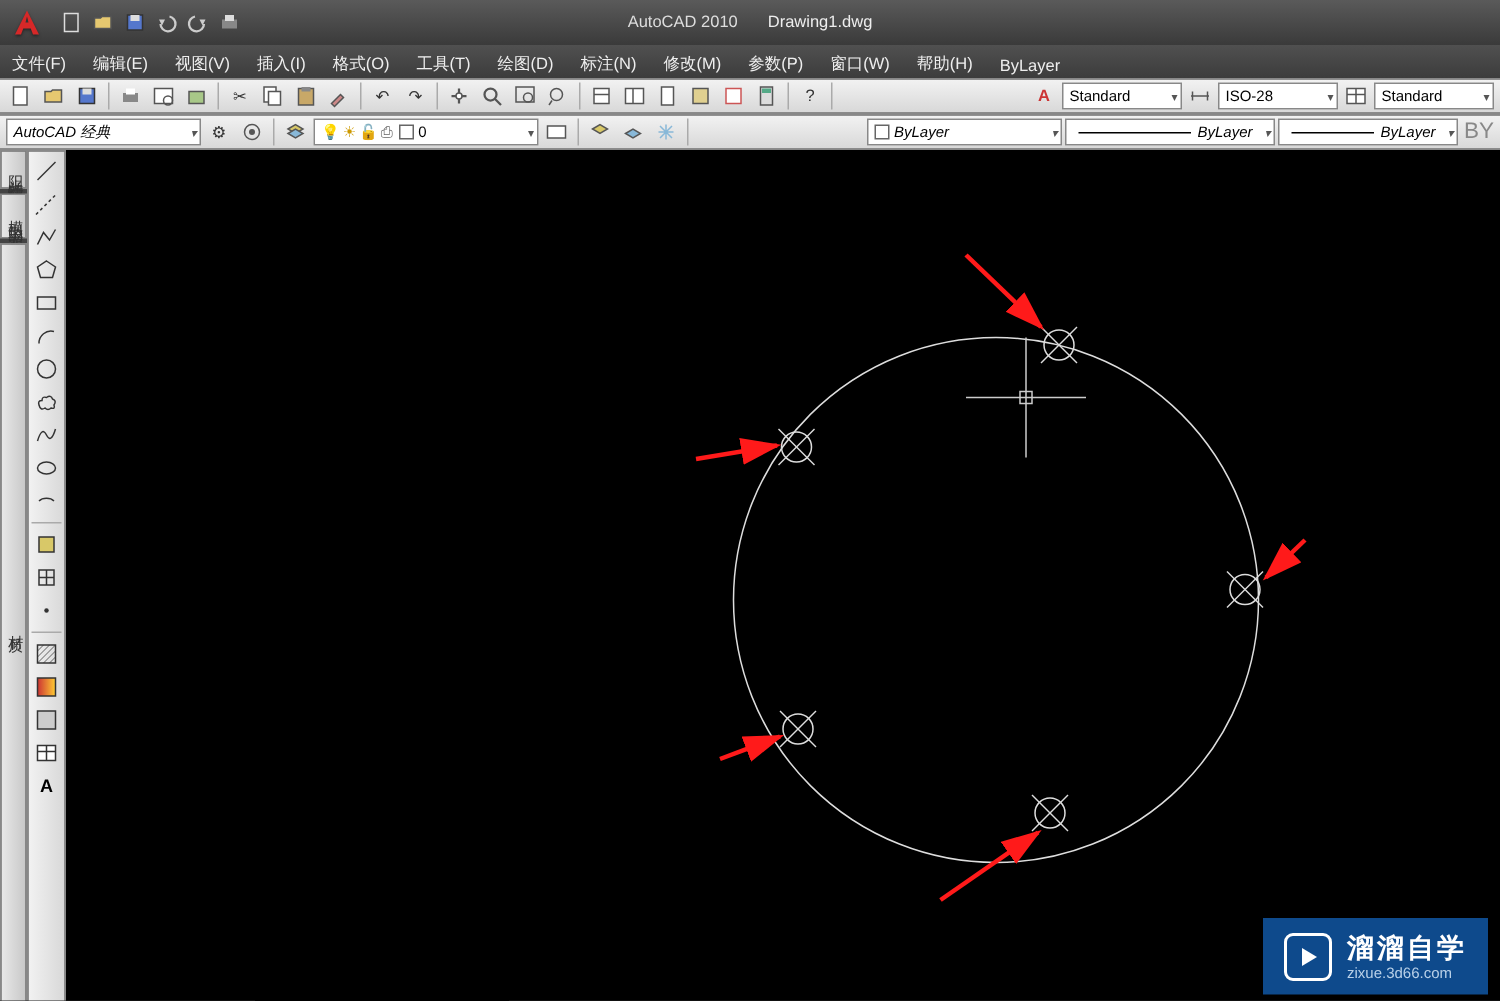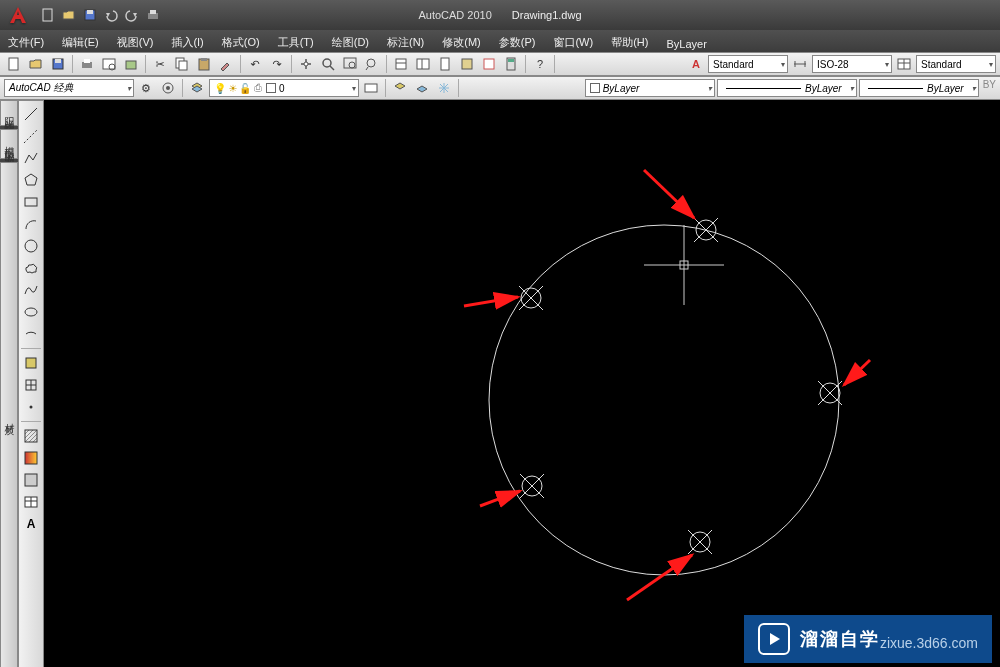--- a/index.html
+++ b/index.html
@@ -33,23 +33,23 @@
 .side-stack { display: flex; flex-direction: column; gap: 3px; }
 .tool-palette { width: 26px; background: linear-gradient(to right, #f2f2f2, #d8d8d8); border: 1px solid #888; display: flex; flex-direction: column; align-items: center; padding: 3px 0; gap: 2px; }
 .palette-btn { width: 20px; height: 20px; display: flex; align-items: center; justify-content: center; background: transparent; border: 1px solid transparent; cursor: pointer; }
 .palette-sep { width: 20px; height: 1px; background: #aaa; margin: 2px 0; }
 
 .canvas-area { flex: 1; background: #000; position: relative; }
 
 
 .watermark { position: absolute; bottom: 8px; right: 8px; background: #0e4a8c; color: #fff; padding: 8px 14px; display: flex; align-items: center; gap: 10px; }
 .watermark-play { width: 32px; height: 32px; border: 2px solid #fff; border-radius: 6px; display: flex; align-items: center; justify-content: center; }
-.watermark-text { display: flex; flex-direction: row; align-items: flex-end; }
+.watermark-text { display: flex; flex-direction: column; }
 .watermark-big { font-size: 18px; font-weight: bold; letter-spacing: 2px; }
-.watermark-small { font-size: 14px; color: #b8d0e8; }
+.watermark-small { font-size: 10px; color: #b8d0e8; }
 
 
 .color-sw { width: 10px; height: 10px; border: 1px solid #666; background: #fff; margin-right: 3px; display: inline-block; }
 .line-preview { flex: 1; border-top: 1px solid #000; margin: 0 4px; }
 
 svg { overflow: visible; }
 </style>
 </head>
 <body>
 
@@ -323,21 +323,21 @@
       <span>ByLayer</span>
     </div>
     <div class="dropdown wide-dd" style="min-width:140px">
       <span class="line-preview"></span>
       <span>ByLayer</span>
     </div>
     <div class="dropdown wide-dd" style="min-width:120px">
       <span class="line-preview"></span>
       <span>ByLayer</span>
     </div>
-    <span style="font-size:10px;color:#888;margin-left:2px">BY</span>
+    <span style="font-size:15px;color:#888;margin-left:2px">BY</span>
   </div>
 </div>
 
 <div class="main">
 
   <div class="side-stack">
     <div class="side-panel-tab">阳光特性</div>
     <div class="side-panel-tab">模型中的光源</div>
     <div class="side-panel-tab" style="flex:1">材质</div>
   </div>

